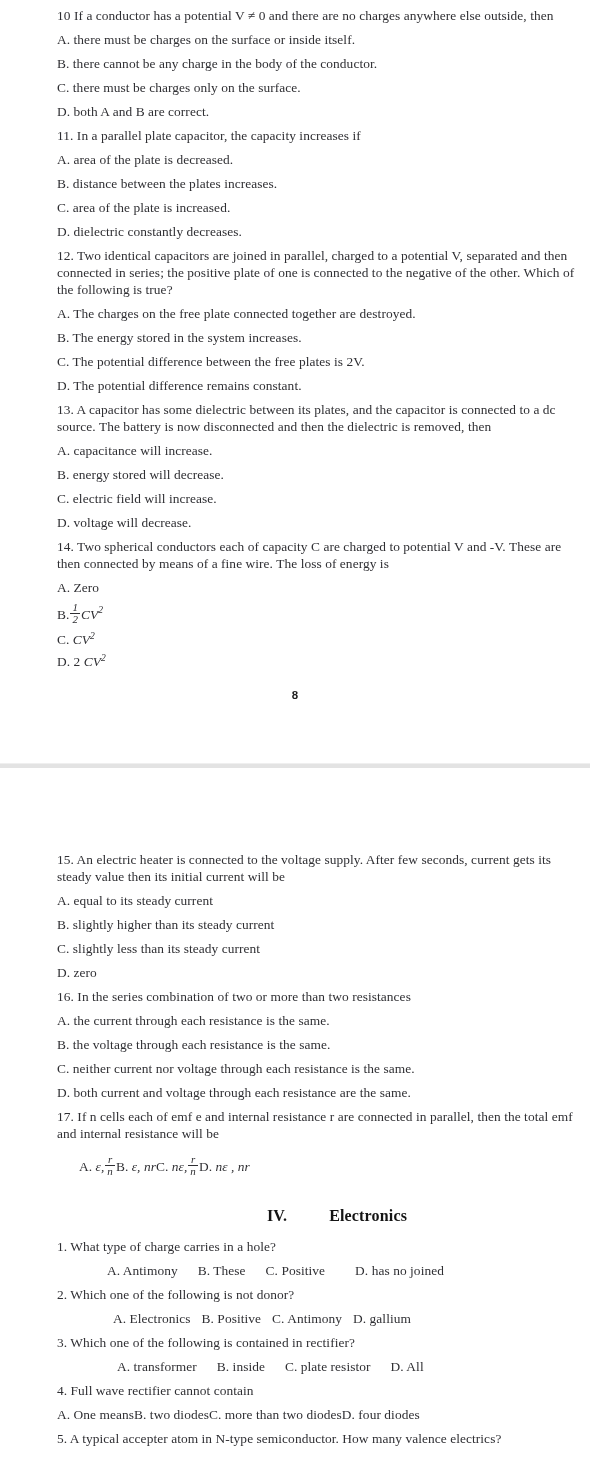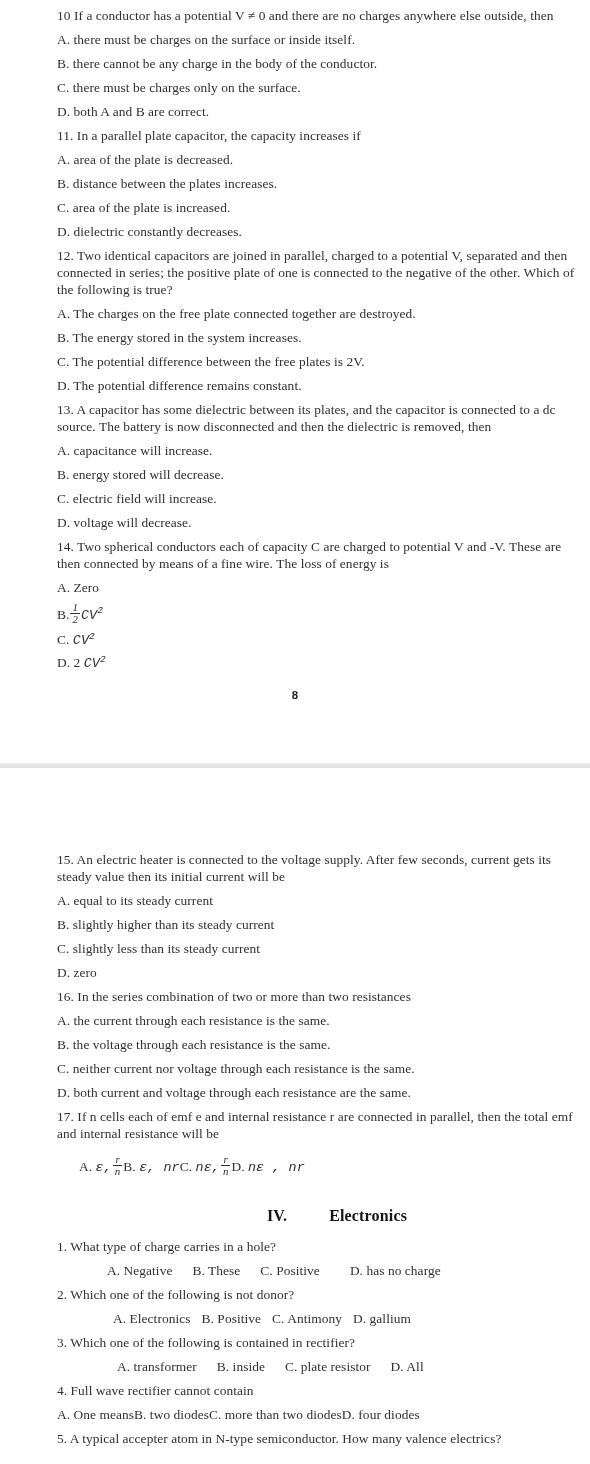--- a/index.html
+++ b/index.html
@@ -61,21 +61,21 @@
   .opt-inline {
     margin-top: 9px;
     padding-left: 50px;
   }
   .opt-inline .oi { display: inline-block; }
   .opt-inline .gap-s { display: inline-block; width: 11px; }
   .opt-inline .gap-m { display: inline-block; width: 20px; }
   .opt-inline .gap-l { display: inline-block; width: 30px; }
 
   
-  .math { font-style: italic; font-family: Liberation Mono, monospace; }
+  .math { font-style: italic; font-family: Liberation Serif, serif; }
   .sup { font-size: .72em; vertical-align: super; line-height: 0; }
   .frac {
     display: inline-block;
     vertical-align: -0.42em;
     text-align: center;
     font-size: .82em;
     line-height: 1.02;
     margin: 0 1px;
     font-style: italic;
   }
@@ -196,21 +196,21 @@
           <span class="math">nε,</span><span class="frac"><span class="num">r</span><span class="den">n</span></span></span><span class="gap-s"></span><span class="oi"><span>D.</span>
           <span class="math">nε , nr</span></span>
       </div>
 
       <div class="section-heading">
         <span class="numeral">IV.</span><span class="hgap"></span><span>Electronics</span>
       </div>
 
       <div class="ln" style="margin-top:14px;">1. What type of charge carries in a hole?</div>
       <div class="ln opt-inline">
-        <span class="oi">A.  Negative</span><span class="gap-m"></span><span class="oi">B. These</span><span class="gap-m"></span><span class="oi">C. Positive</span><span class="gap-l"></span><span class="oi">D. has no charge</span>
+        <span class="oi">A.  Antimony</span><span class="gap-m"></span><span class="oi">B. These</span><span class="gap-m"></span><span class="oi">C. Positive</span><span class="gap-l"></span><span class="oi">D. has no joined</span>
       </div>
 
       <div class="ln q-line">2. Which one of the following is not donor?</div>
       <div class="ln opt-inline" style="padding-left:56px;">
         <span class="oi">A.  Electronics</span><span class="gap-s"></span><span class="oi">B. Positive</span><span class="gap-s"></span><span class="oi">C. Antimony</span><span class="gap-s"></span><span class="oi">D. gallium</span>
       </div>
 
       <div class="ln q-line">3. Which one of the following is contained in rectifier?</div>
       <div class="ln opt-inline" style="padding-left:60px;">
         <span class="oi">A. transformer</span><span class="gap-m"></span><span class="oi">B. inside</span><span class="gap-m"></span><span class="oi">C. plate resistor</span><span class="gap-m"></span><span class="oi">D. All</span>

